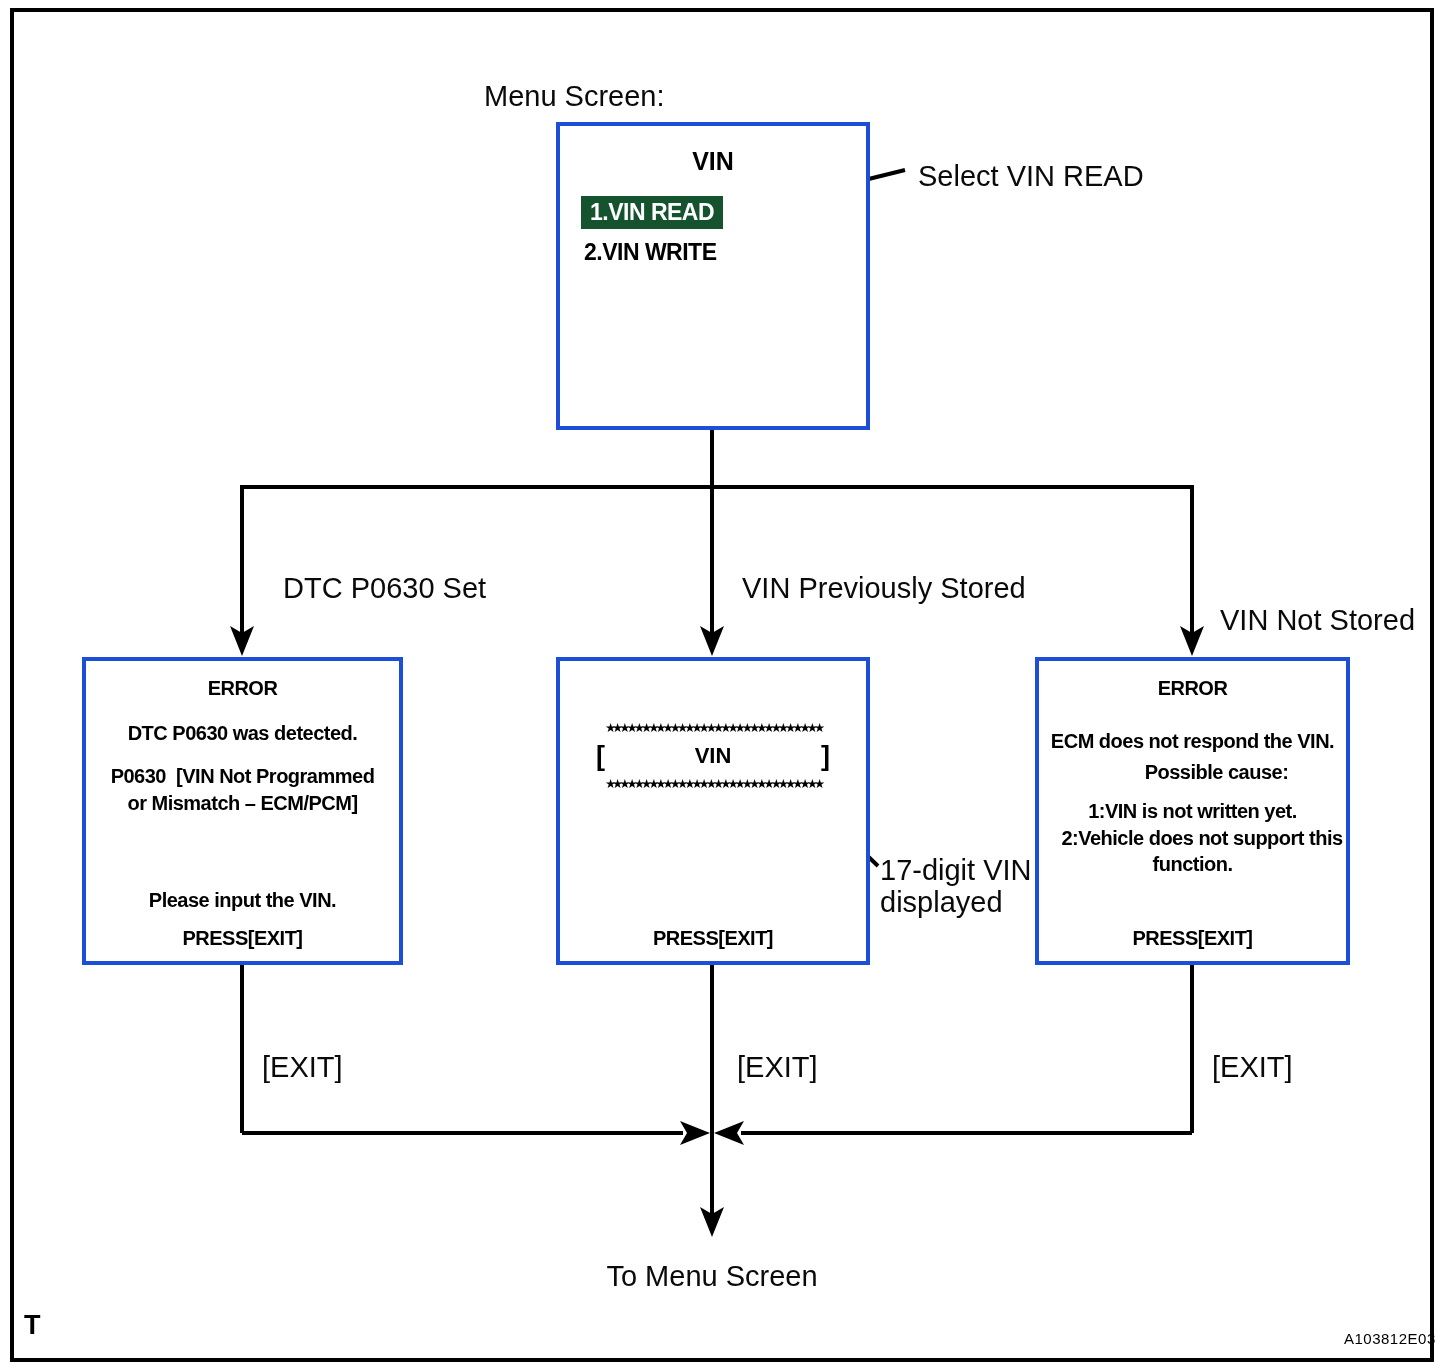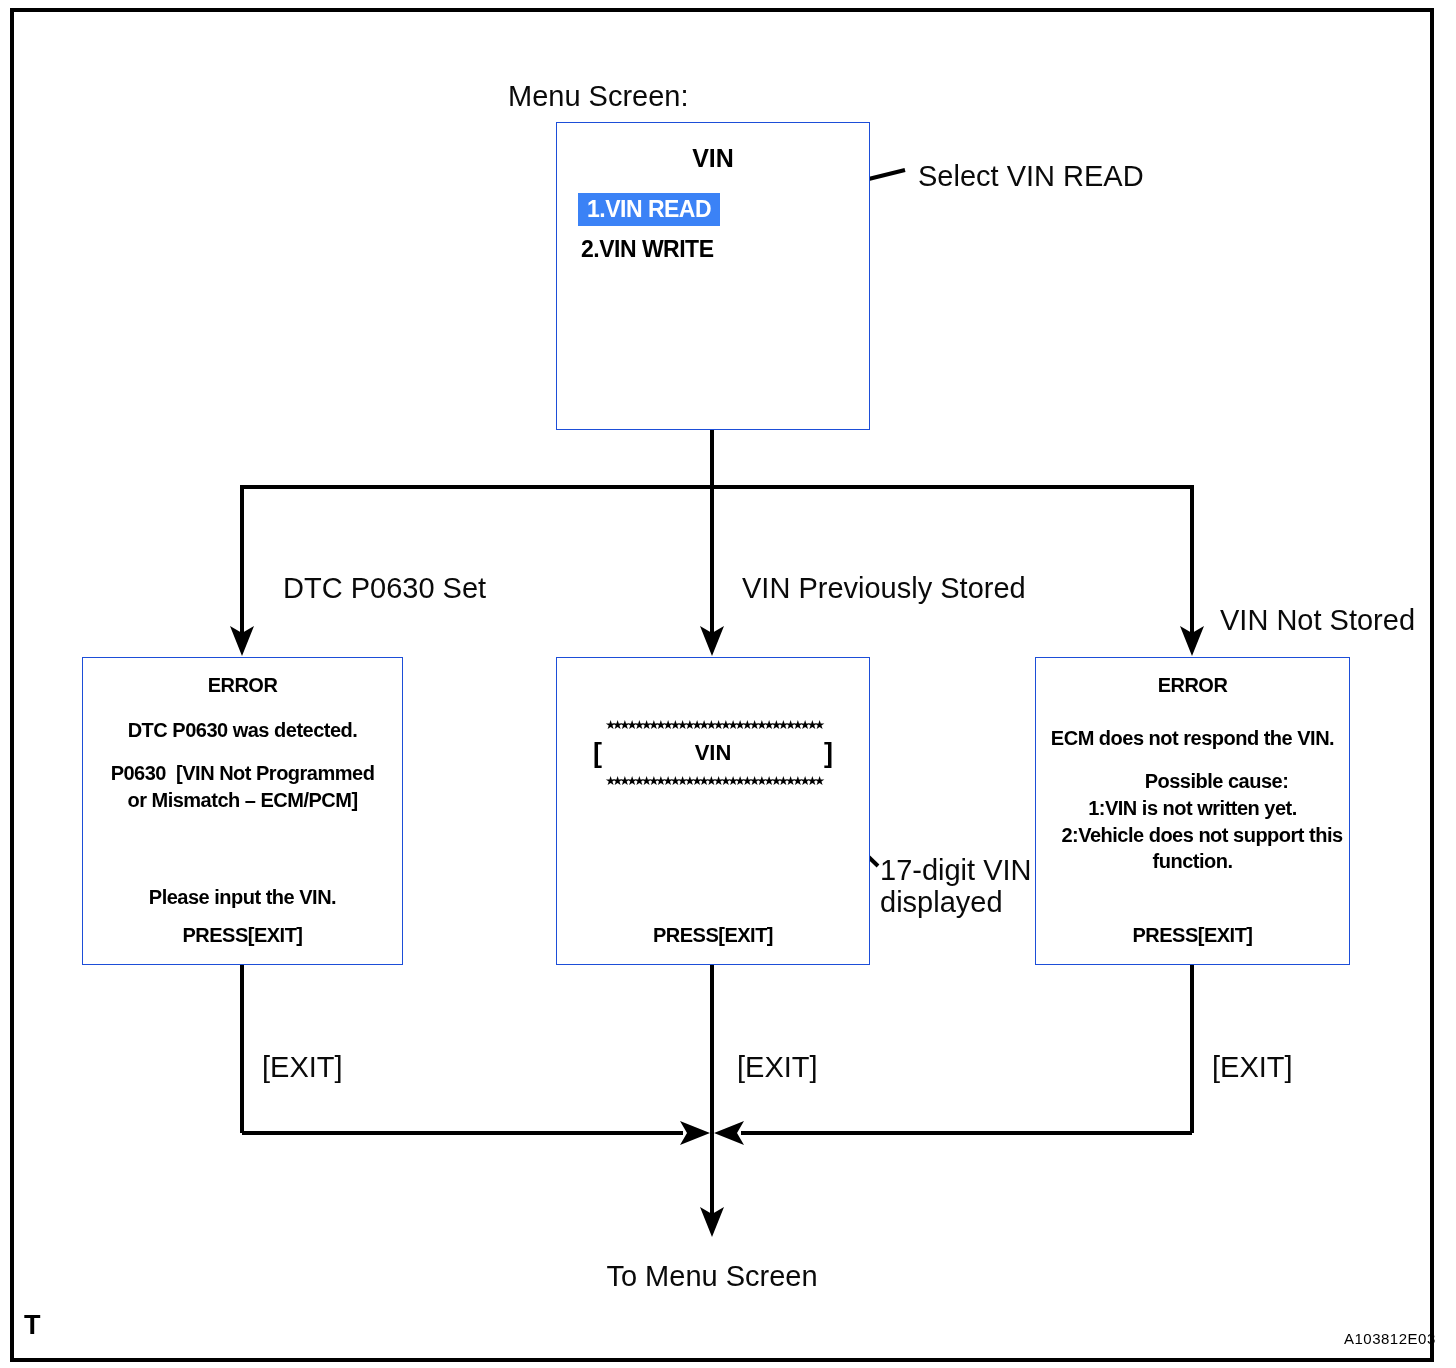--- a/index.html
+++ b/index.html
@@ -11,33 +11,33 @@
   .frame{
     position:absolute;left:10px;top:8px;width:1424px;height:1354px;
     border:4px solid #000;box-sizing:border-box;
   }
   svg.lines{position:absolute;left:0;top:0;}
   .ann{
     position:absolute;font-size:29px;font-weight:400;white-space:pre;
     color:#0a0a0a;letter-spacing:0px;
   }
   .screen{
-    position:absolute;border:1px solid #1d4ed8;box-sizing:border-box;
+    position:absolute;border:4px solid #1d4ed8;box-sizing:border-box;
     width:314px;height:308px;background:#fff;
   }
   .bline{
     position:absolute;left:0;right:0;text-align:center;
     font-weight:bold;font-size:20px;letter-spacing:-0.5px;white-space:pre;
   }
   .screen-title{position:absolute;left:0;right:0;top:21px;text-align:center;
     font-weight:bold;font-size:25px;}
   .menu-item{
     position:absolute;font-weight:bold;font-size:23px;white-space:pre;letter-spacing:-0.5px;
   }
-  .menu-item.hl{background:#3b82f6;color:#fff;padding:3px 9px;}
+  .menu-item.hl{background:#14532d;color:#fff;padding:3px 9px;}
   .stars{
     position:absolute;left:0;right:0;text-align:center;
     font-family:"DejaVu Sans",sans-serif;font-size:12.5px;letter-spacing:-4px;
     white-space:pre;line-height:12px;
   }
   .bracketrow{
     position:absolute;left:4px;right:4px;top:82px;padding:0 32px;
     display:flex;justify-content:space-between;align-items:center;box-sizing:border-box;
   }
   .bracket{font-weight:bold;font-size:27px;line-height:26px;}
@@ -68,21 +68,21 @@
     <line x1="242" y1="963" x2="242" y2="1133" stroke="#000" stroke-width="4"></line>
     <line x1="712" y1="963" x2="712" y2="1215" stroke="#000" stroke-width="4"></line>
     <line x1="1192" y1="963" x2="1192" y2="1133" stroke="#000" stroke-width="4"></line>
     <line x1="242" y1="1133" x2="683" y2="1133" stroke="#000" stroke-width="4"></line>
     <line x1="1192" y1="1133" x2="741" y2="1133" stroke="#000" stroke-width="4"></line>
     <polygon points="710,1133 680,1121 687,1133 680,1145" fill="#000"></polygon>
     <polygon points="714,1133 744,1121 737,1133 744,1145" fill="#000"></polygon>
     <polygon points="712,1237 700,1207 712,1214 724,1207" fill="#000"></polygon>
   </svg>
 
-  <div class="ann" style="left:484px;top:80px;margin-left:24px;">Menu Screen:</div>
+  <div class="ann" style="left:484px;top:80px;">Menu Screen:</div>
   <div class="ann" style="left:918px;top:160px;">Select VIN READ</div>
 
   <div class="screen" style="left:556px;top:122px;">
     <div class="screen-title">VIN</div>
     <div class="menu-item hl" style="left:21px;top:70px;">1.VIN READ</div>
     <div class="menu-item" style="left:24px;top:113px;">2.VIN WRITE</div>
   </div>
 
   <div class="ann" style="left:283px;top:572px;">DTC P0630 Set</div>
   <div class="ann" style="left:742px;top:572px;">VIN Previously Stored</div>
@@ -104,21 +104,21 @@
       <span class="vinword">VIN</span>
       <span class="bracket">]</span>
     </div>
     <div class="stars" style="top:117px;">★★★★★★★★★★★★★★★★★★★★★★★★★★★★★★</div>
     <div class="bline" style="top:266px;">PRESS[EXIT]</div>
   </div>
 
   <div class="screen" style="left:1035px;top:657px;width:315px;">
     <div class="bline" style="top:16px;">ERROR</div>
     <div class="bline" style="top:69px;">ECM does not respond the VIN.</div>
-    <div class="bline" style="top:112px;padding-left:48px;">Possible cause:</div>
+    <div class="bline" style="top:100px;padding-left:48px;">Possible cause:</div>
     <div class="bline" style="top:139px;">1:VIN is not written yet.</div>
     <div class="bline" style="top:166px;padding-left:19px;">2:Vehicle does not support this</div>
     <div class="bline" style="top:192px;">function.</div>
     <div class="bline" style="top:266px;">PRESS[EXIT]</div>
   </div>
 
   <div class="ann" style="left:880px;top:854px;">17-digit VIN</div>
   <div class="ann" style="left:880px;top:886px;text-align:right;">displayed</div>
 
   <div class="ann" style="left:262px;top:1051px;">[EXIT]</div>

